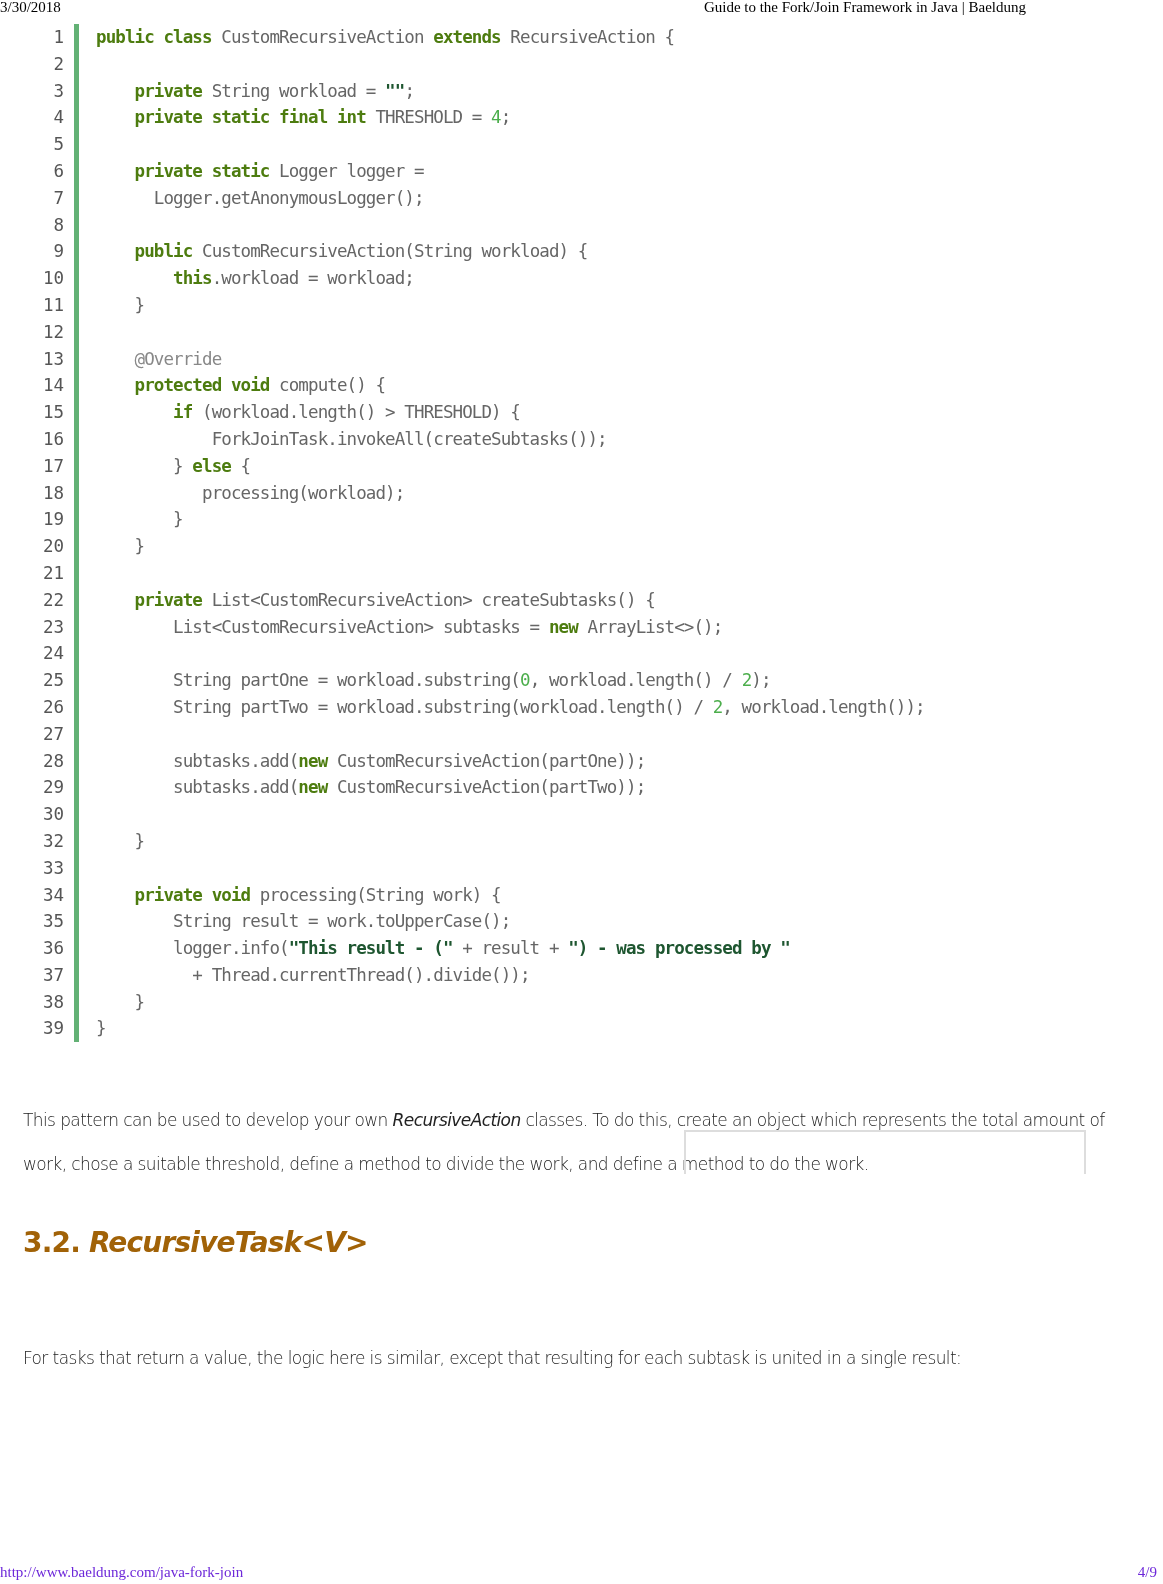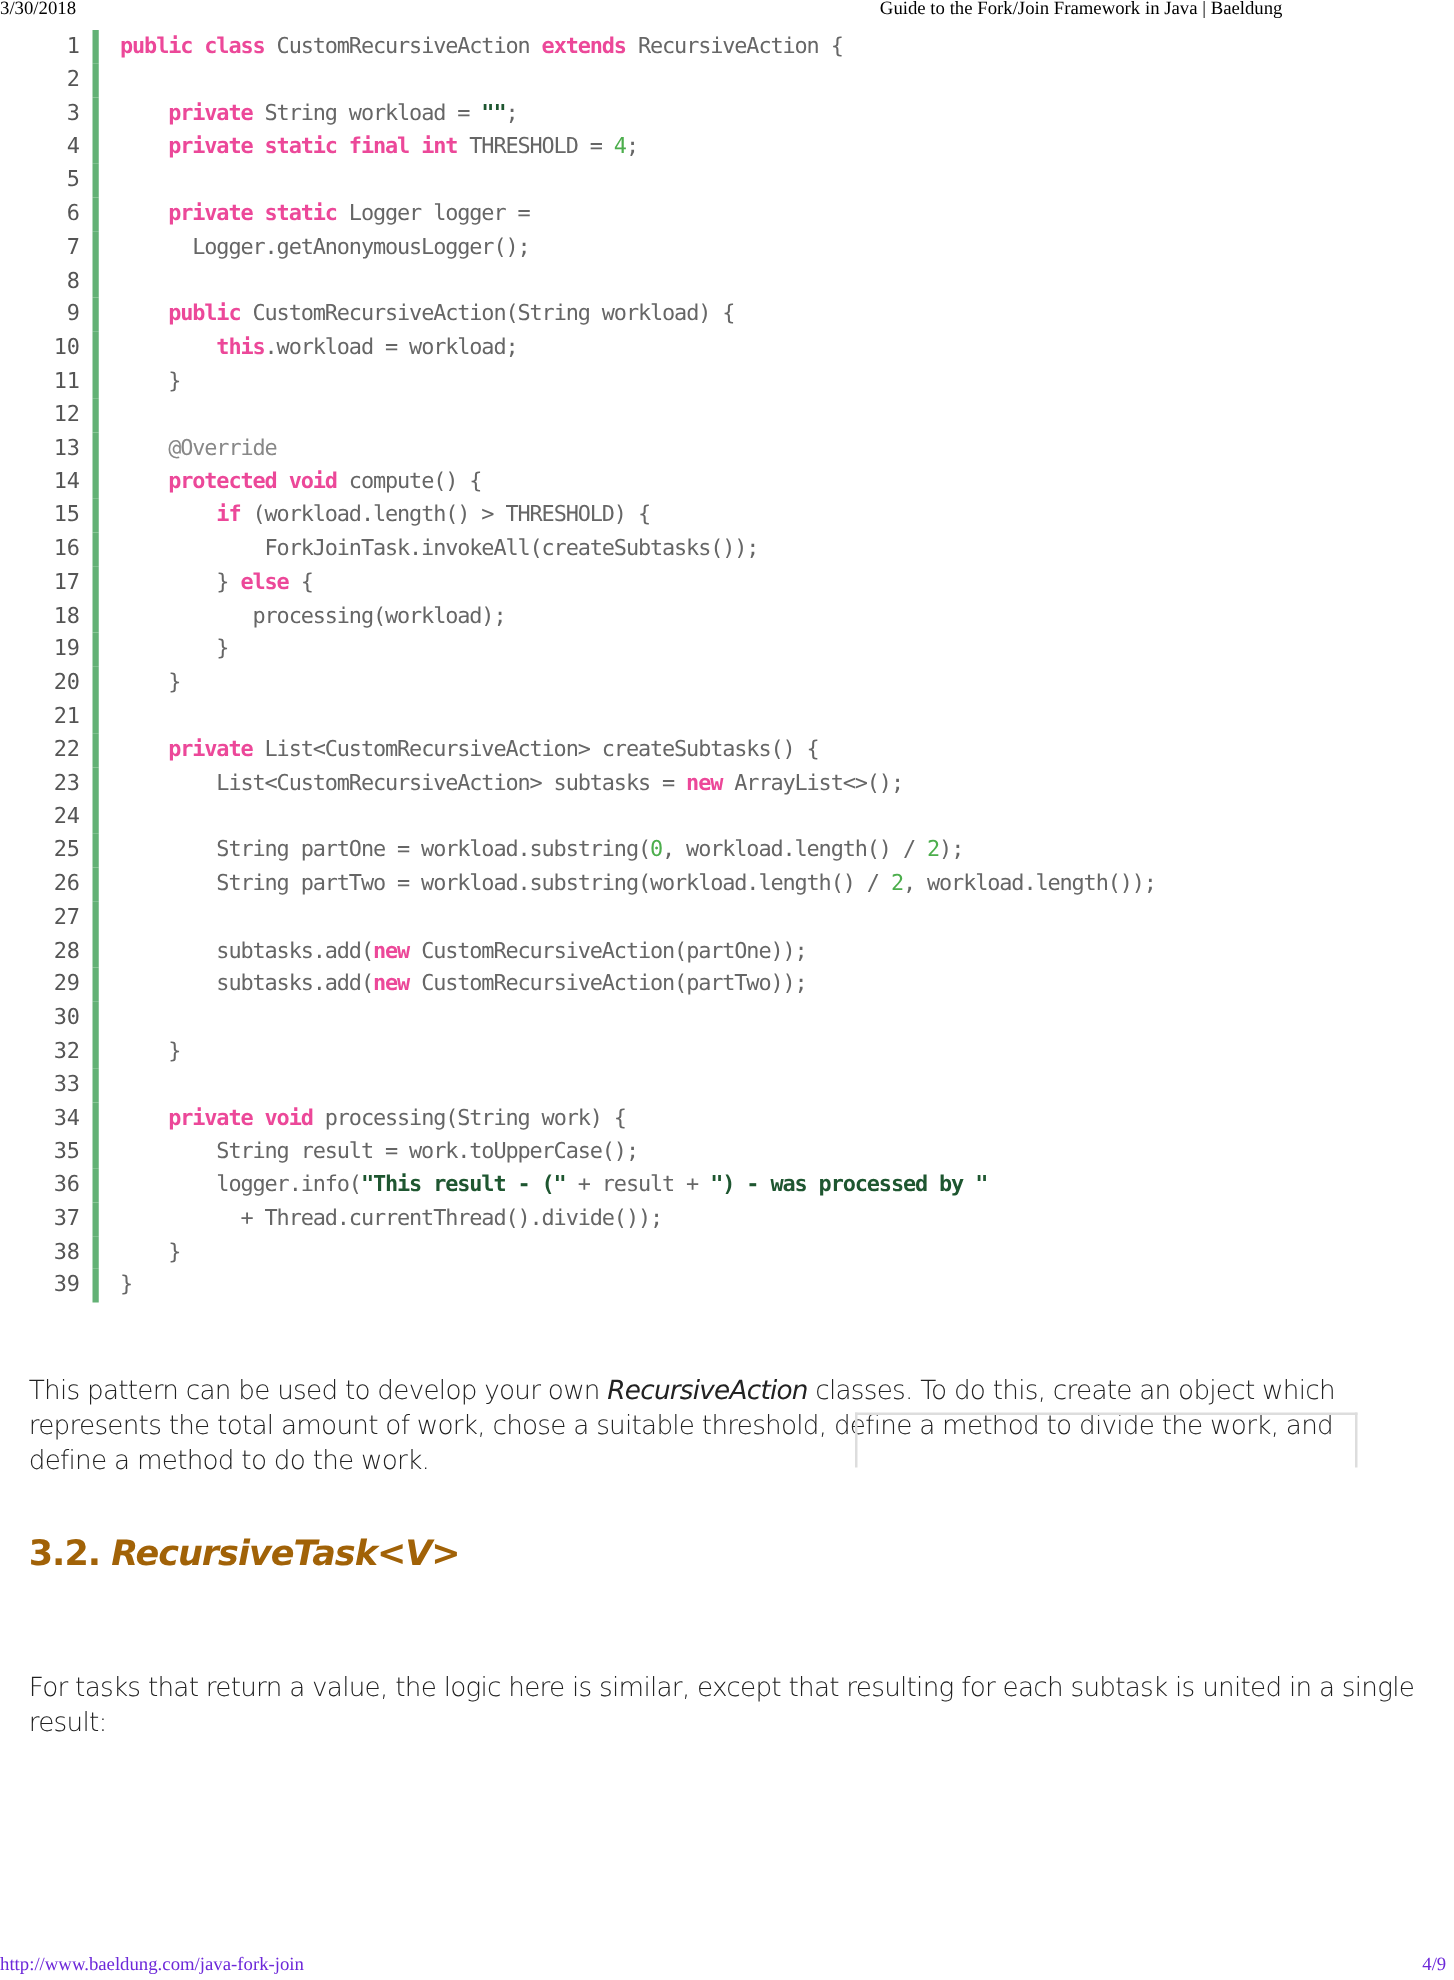--- a/index.html
+++ b/index.html
@@ -11,26 +11,26 @@
 
   .print-footer { position: absolute; bottom: 0; left: 0; width: 1163px; height: 22px; font-family: "Liberation Serif", serif; font-size: 15px; color: #6d28d9; }
   .print-footer .url { position: absolute; left: 0; top: 2px; }
   .print-footer .page { position: absolute; right: 6px; top: 2px; }
 
   .code-block { position: absolute; top: 24px; left: 0; width: 1163px; }
   .code-line { height: 26.8px; line-height: 26.8px; display: flex; font-family: "DejaVu Sans Mono", monospace; font-size: 17.5px; white-space: pre; }
   .ln { width: 64px; text-align: right; color: #555; padding-right: 10px; box-sizing: content-box; }
   .gutter-bar { width: 5px; background: #63b175; margin-right: 17px; flex-shrink: 0; }
   .code { color: #666; letter-spacing: -0.9px; }
-  .kw { color: #ec4899; font-weight: bold; }
+  .kw { color: #4d7c0f; font-weight: bold; }
   .str { color: #1e5630; font-weight: bold; }
   .num { color: #4cae4c; }
   .ann { color: #888; }
 
-  .prose { position: absolute; left: 23px; width: 1110px; font-family: "DejaVu Sans", sans-serif; font-size: 21px; line-height: 28px; color: #222; font-weight: 300; letter-spacing: -0.6px; }
+  .prose { position: absolute; left: 23px; width: 1110px; font-family: "DejaVu Sans", sans-serif; font-size: 17px; line-height: 44px; color: #222; font-weight: 300; letter-spacing: -0.6px; }
   .prose em { font-style: italic; }
   .p1 { top: 1098px; }
   .highlight-box { position: absolute; left: 684px; top: 1130px; width: 398px; height: 42px; border: 2px solid #ddd; border-bottom: none; pointer-events: none; }
 
   .section-heading { position: absolute; left: 23px; top: 1226px; font-family: "DejaVu Sans", sans-serif; font-weight: bold; font-size: 28px; color: #a16207; letter-spacing: -0.8px; }
   .section-heading em { font-style: italic; }
   .p2 { top: 1336px; }
 </style>
 </head>
 <body>

